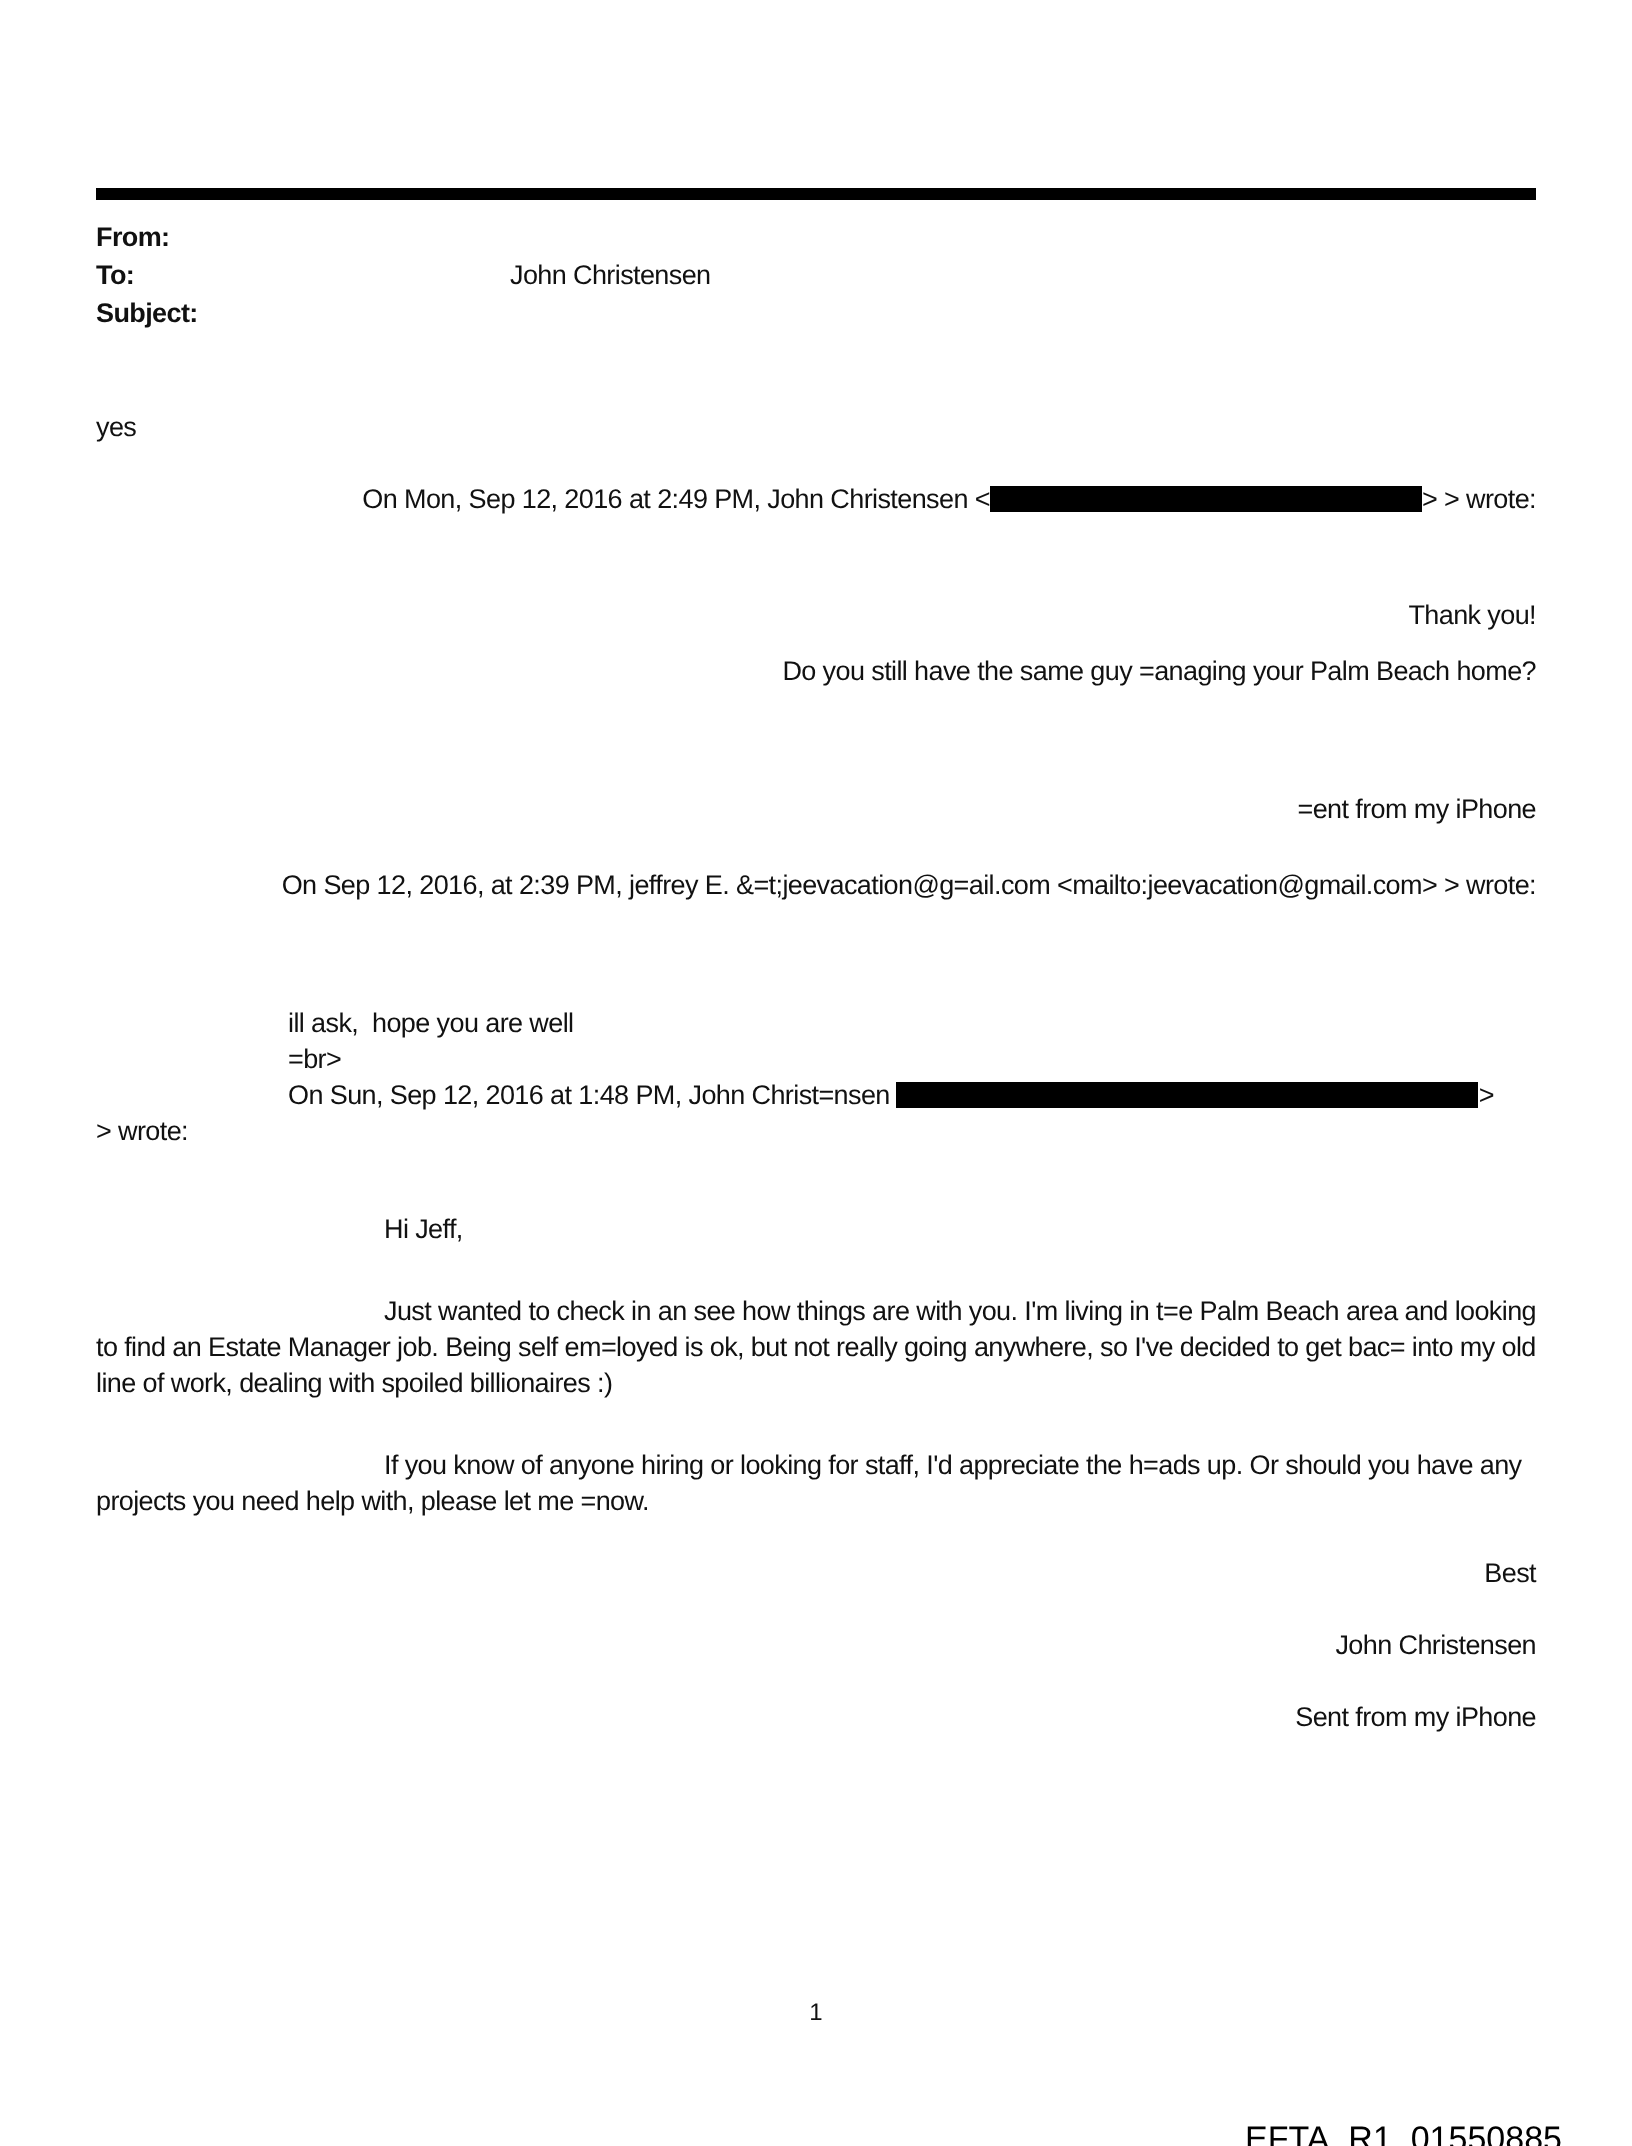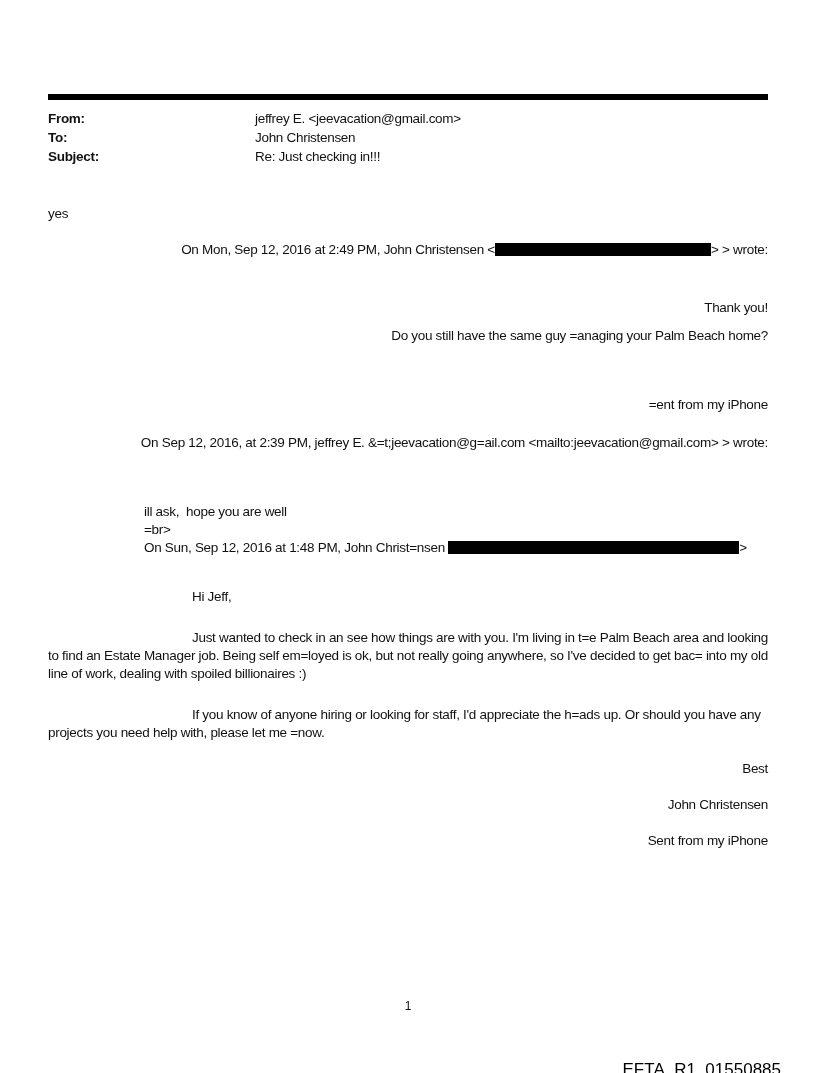--- a/index.html
+++ b/index.html
@@ -68,49 +68,48 @@
 </head>
 <body>
 
 <div class="page">
 
   <div class="top-rule"></div>
 
   <div class="email-header">
     <div class="hrow">
       <span class="hlabel">From:</span>
-      <span class="hvalue">jeffrey E. &lt;jeevacation@gmail.com&gt;</span>
     </div>
     <div class="hrow">
       <span class="hlabel">To:</span>
       <span class="hvalue">John Christensen</span>
     </div>
     <div class="hrow">
       <span class="hlabel">Subject:</span>
-      <span class="hvalue">Re: Just checking in!!!</span>
     </div>
   </div>
 
   <p class="mt39">yes</p>
 
   <p class="mt18 nowrap"><span>On Mon, Sep 12, 2016 at 2:49 PM, John Christensen &lt;</span><span class="redaction r1"></span><span>&gt; &gt; wrote:</span></p>
 
   <div class="ind1">
     <p class="mt40">Thank you!</p>
     <p class="mt10">Do you still have the same guy =anaging your Palm Beach home?</p>
     <p class="mt51">=ent from my iPhone</p>
     <p class="mt20 nowrap">On Sep 12, 2016, at 2:39 PM, jeffrey E. &amp;=t;jeevacation@g=ail.com &lt;mailto:jeevacation@gmail.com&gt; &gt; wrote:</p>
   </div>
 
   <div class="ind2">
     <p class="mt51">ill ask,  hope you are well</p>
     <p>=br&gt;</p>
     <p class="nowrap"><span>On Sun, Sep 12, 2016 at 1:48 PM, John Christ=nsen </span><span class="redaction r2"></span><span>&gt;</span></p>
   </div>
 
+  <p>&gt; wrote:</p>
 
   <div>
     <p class="ind3 mt31">Hi Jeff,</p>
     <p class="para mt23">Just wanted to check in an see how things are with you. I'm living in t=e Palm Beach area and looking to find an Estate Manager job. Being self em=loyed is ok, but not really going anywhere, so I've decided to get bac= into my old line of work, dealing with spoiled billionaires :)</p>
     <p class="para mt23">If you know of anyone hiring or looking for staff, I'd appreciate the h=ads up. Or should you have any projects you need help with, please let me =now.</p>
     <p class="ind3 mt18">Best</p>
     <p class="ind3 mt18">John Christensen</p>
     <p class="ind3 mt18">Sent from my iPhone</p>
   </div>
 

